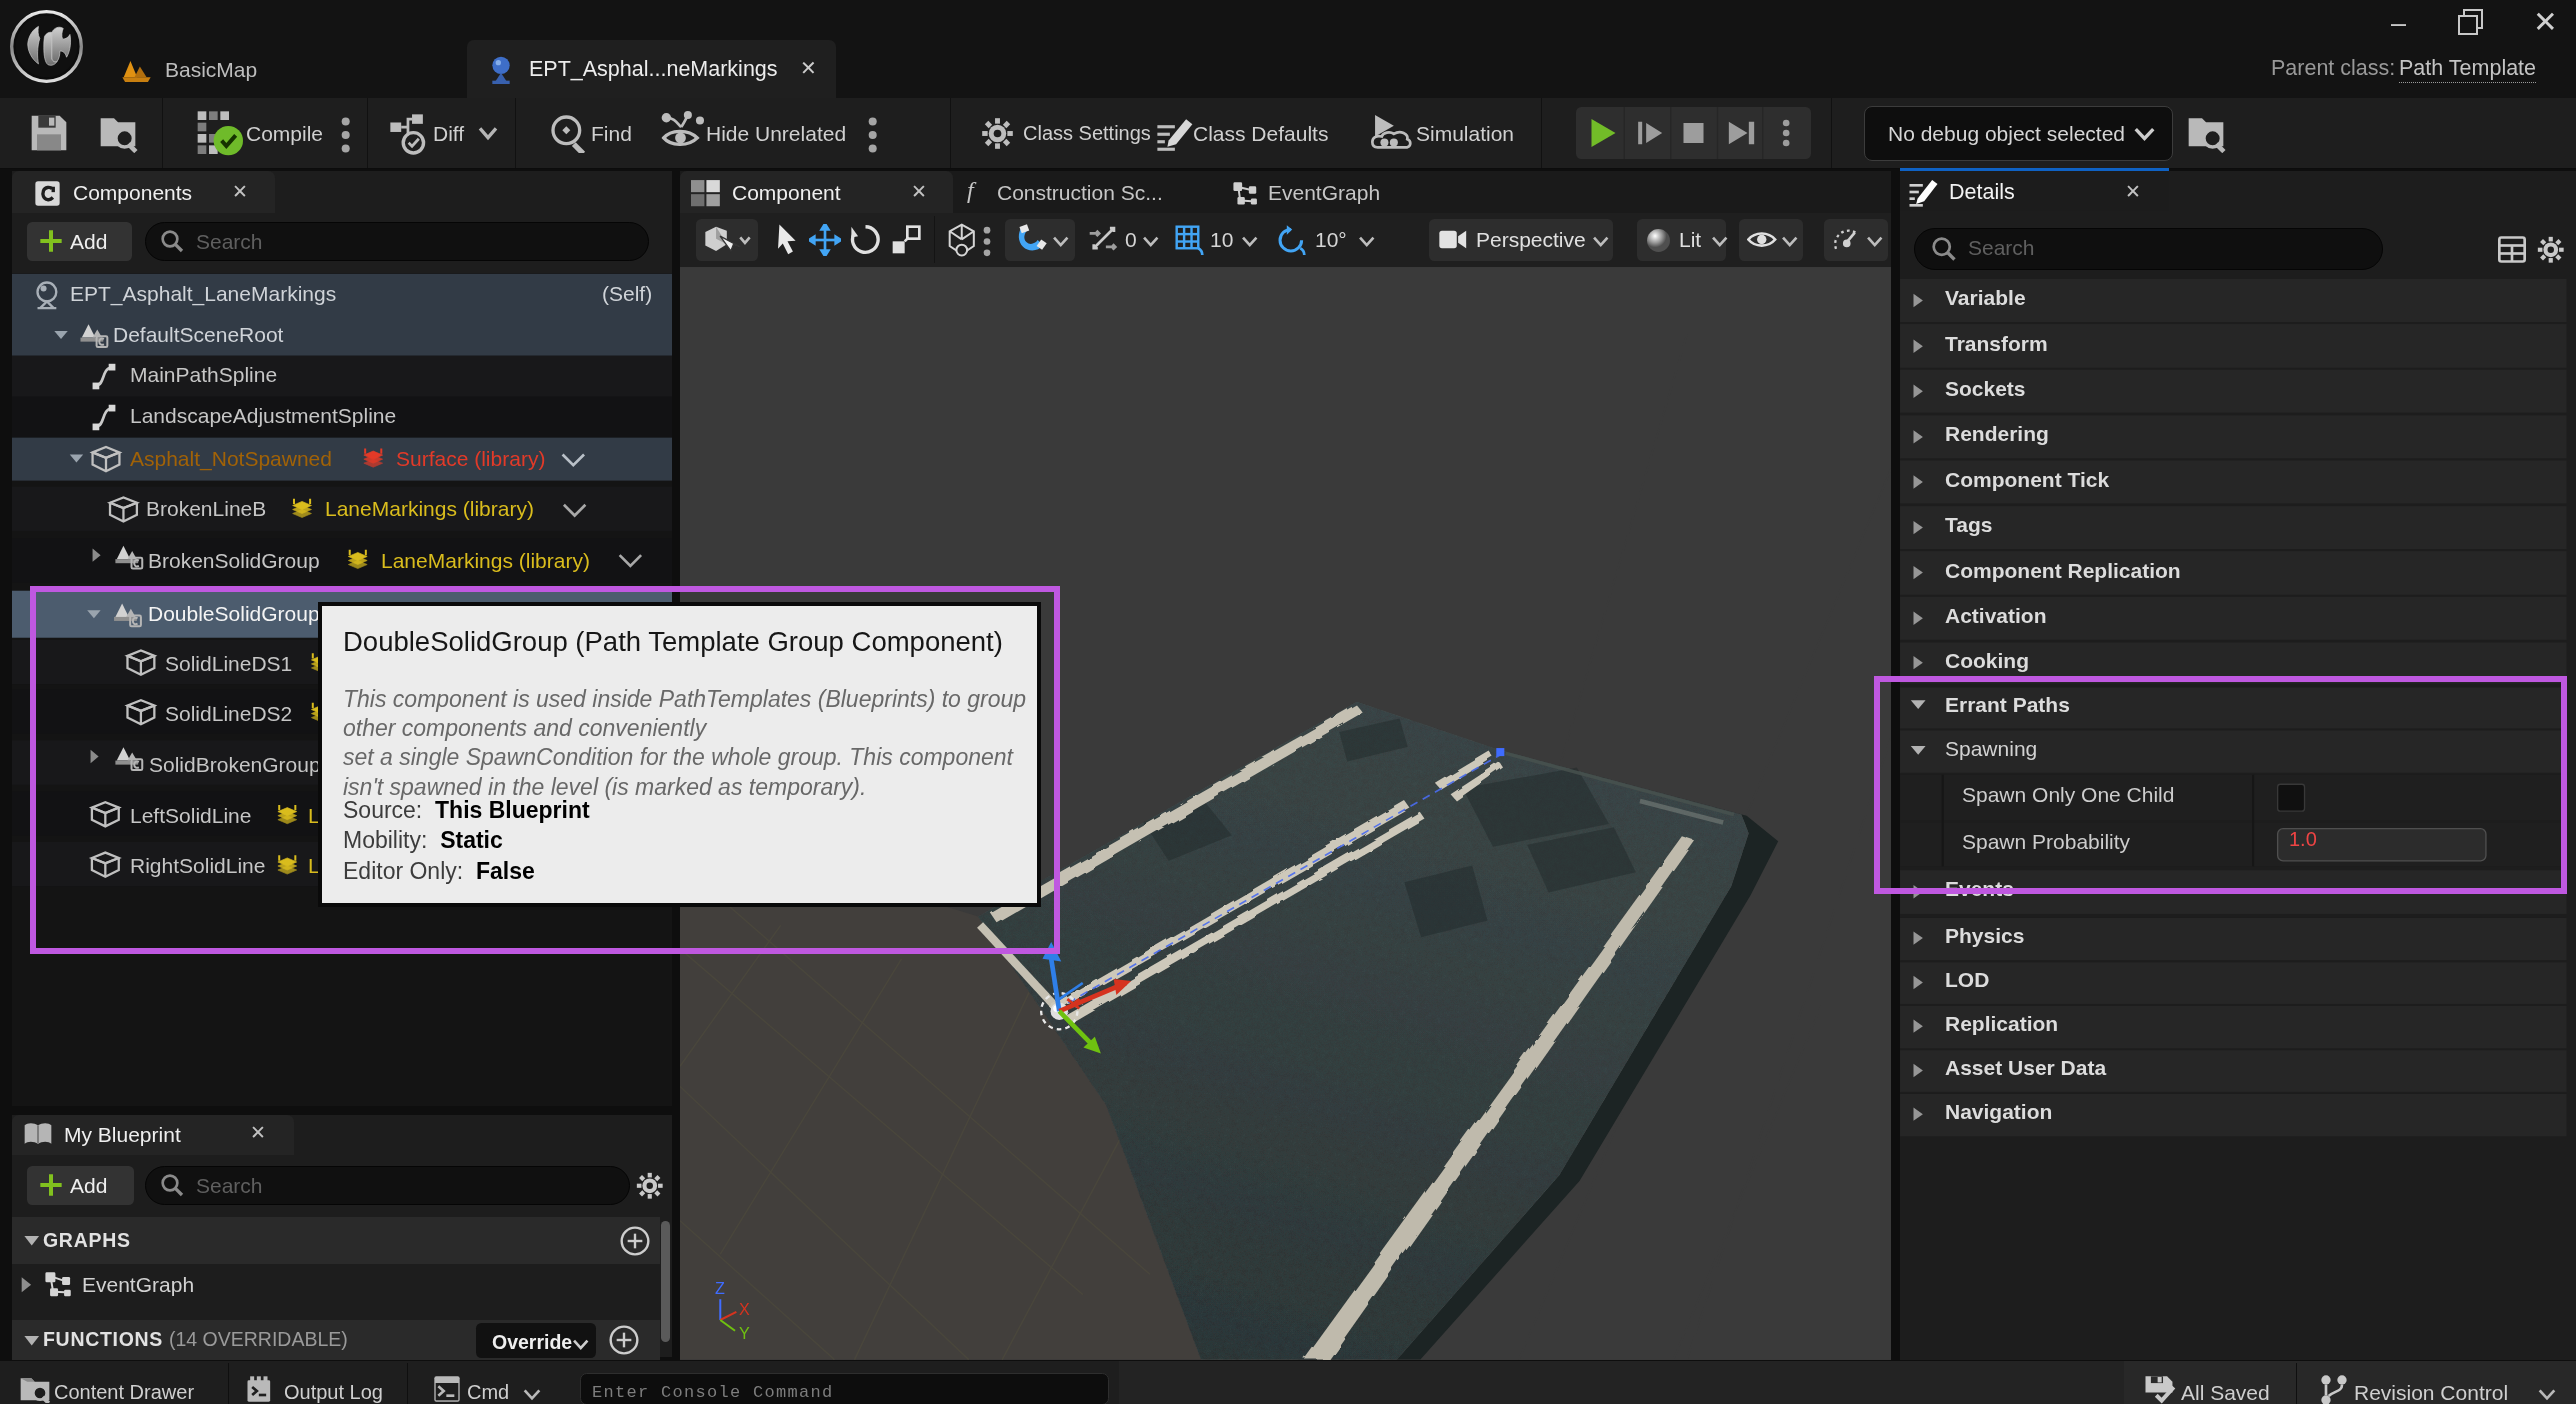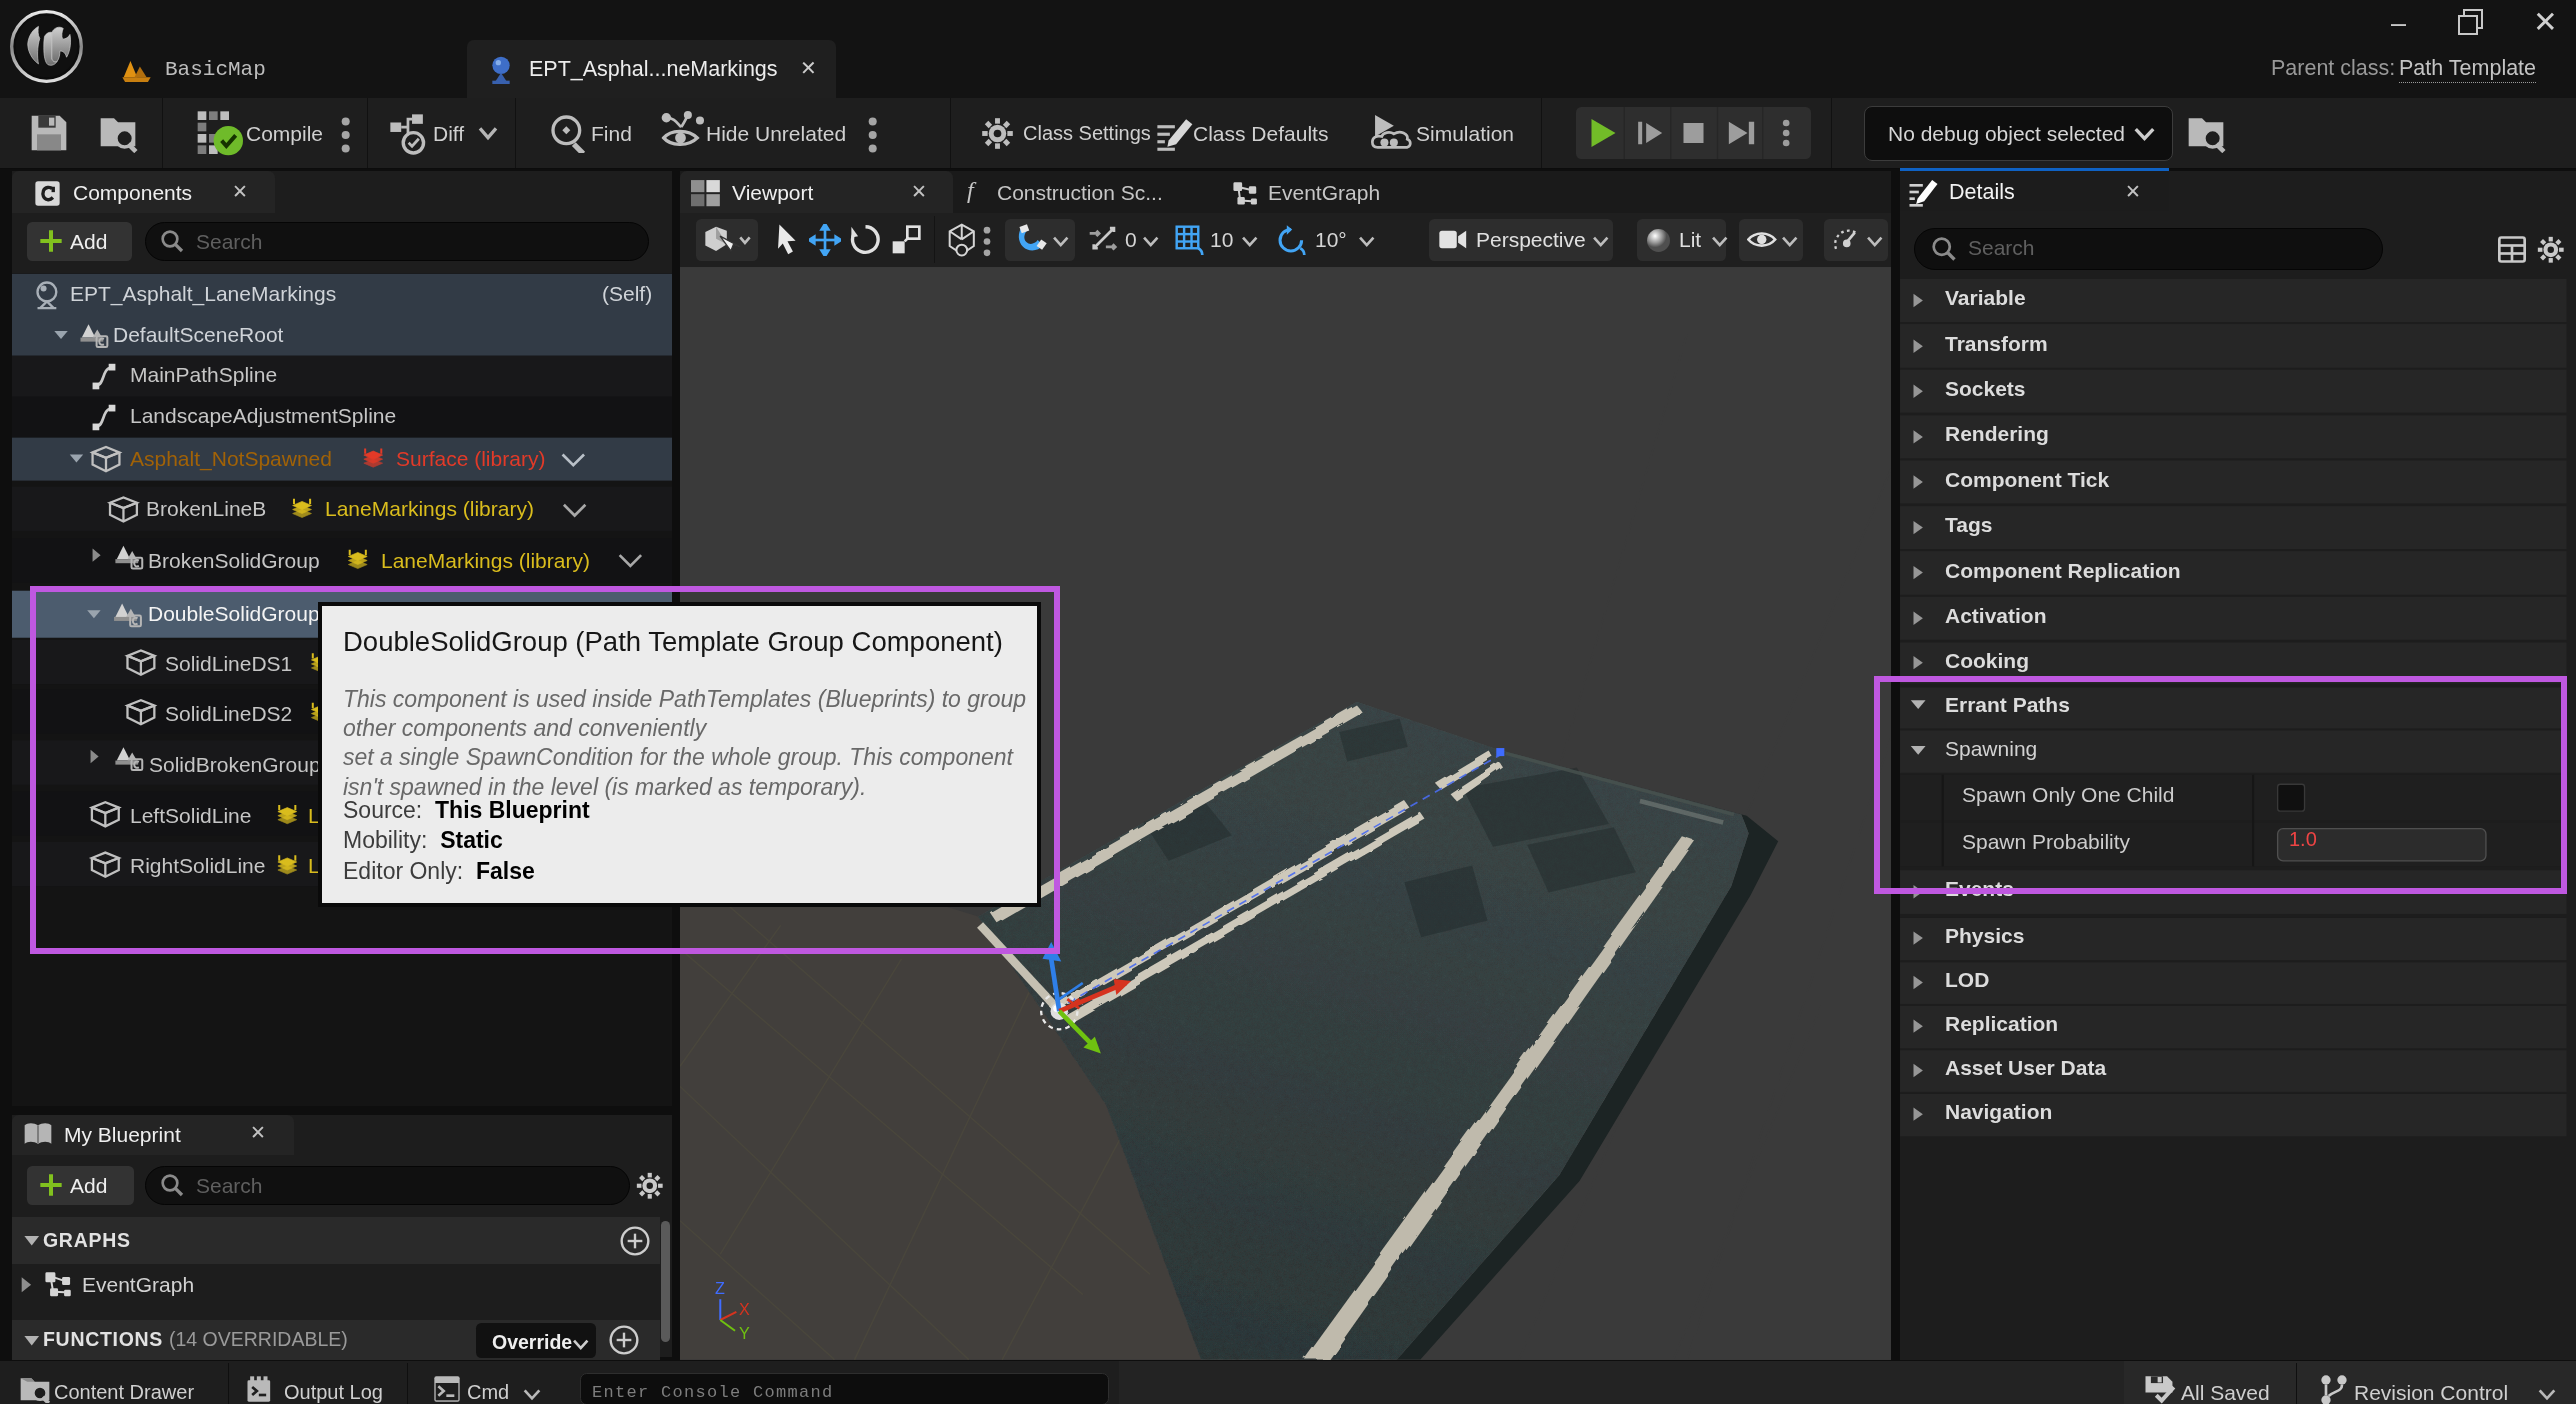--- a/index.html
+++ b/index.html
@@ -39,21 +39,21 @@
     <path d="M53 41 C56 36 60 34 64 35 L64 72 C64 78 68 80 72 78 C70 82 64 86 58 83 C54 80 52 70 52 58 C52 52 52 46 53 41 Z"></path>
     <path d="M64 35 C67 28 75 25 81 29 C79 34 78 40 80 45 C85 45 89 42 91 38 C93 48 92 62 86 72 C84 65 80 62 76 63 C76 68 75 74 72 78 C68 80 64 78 64 72 Z"></path>
   </g>
 </svg>
 
 <svg class="abs" style="left:121px;top:57px" width="31" height="27" viewBox="0 0 46 40">
   <path d="M14 6 L24 30 L4 30 Z" fill="#e09112"></path>
   <path d="M28 14 L38 30 L20 30 Z" fill="#b26f0e"></path>
   <path d="M2 30 L44 30 L40 37 L6 37 Z" fill="#c87f10"></path>
 </svg>
-<span class="abs" style="left:165px;top:58px;font-size:21px;color:#bdbdbd;font-family:Liberation Mono, monospace;">BasicMap</span>
+<span class="abs" style="left:165px;top:58px;font-size:21px;color:#bdbdbd;">BasicMap</span>
 <div class="abs" style="left:467px;top:40px;width:369px;height:58px;background:#1f1f1f;border-radius:6.7px 6.7px 0 0;"></div>
 <svg class="abs" style="left:485px;top:54px" width="32" height="32" viewBox="0 0 48 48">
   <circle cx="24" cy="17" r="13" fill="#3e6ec8"></circle>
   <circle cx="20" cy="13" r="4" fill="#85aeea"></circle>
   <path d="M24 28 L33 42 L15 42 Z" fill="#3860ae"></path>
   <rect x="11" y="40" width="26" height="5" fill="#3860ae"></rect>
 </svg>
 <span class="abs" style="left:529px;top:57px;font-size:21.5px;color:#ededed;">EPT_Asphal...neMarkings</span>
 <span class="abs" style="left:800px;top:56px;font-size:20px;color:#cccccc;">✕</span>
 
@@ -489,21 +489,21 @@
 
 <div class="abs" style="left:680px;top:171px;width:1211px;height:42px;background:#1a1a1a;"></div>
 <div class="abs" style="left:680px;top:171px;width:273px;height:42px;background:#242424;border-radius:6.7px 6.7px 0 0;"></div>
 <div id="vp-tabs">
   <svg class="abs" style="left:691px;top:180px" width="29.5" height="27" viewBox="0 0 44 40">
     <rect x="0" y="0" width="20" height="18" fill="#8f8f8f"></rect>
     <rect x="23" y="0" width="20" height="18" fill="#d9d9d9"></rect>
     <rect x="0" y="21" width="20" height="18" fill="#6f6f6f"></rect>
     <rect x="23" y="21" width="20" height="18" fill="#9f9f9f"></rect>
   </svg>
-  <span class="abs" style="left:732px;top:181px;font-size:21px;color:#efefef;">Viewport</span>
+  <span class="abs" style="left:732px;top:181px;font-size:21px;color:#efefef;">Component</span>
   <span class="abs" style="left:911px;top:180px;font-size:19px;color:#c2c2c2;">✕</span>
   <span class="abs" style="left:967px;top:177px;font-size:24px;font-style:italic;color:#c6c6c6;font-family:'Liberation Serif',serif;">f</span>
   <span class="abs" style="left:997px;top:181px;font-size:21px;color:#c6c6c6;">Construction Sc...</span>
   <svg class="abs" style="left:1232px;top:181px" width="27" height="25.5" viewBox="0 0 40 38">
     <g fill="#cfcfcf">
           <rect x="2" y="2" width="13" height="13" rx="2"></rect>
           <rect x="25" y="8" width="11" height="11" rx="2"></rect>
           <rect x="8" y="24" width="11" height="11" rx="2"></rect>
           <rect x="28" y="26" width="9" height="9" rx="2"></rect>
         </g>

